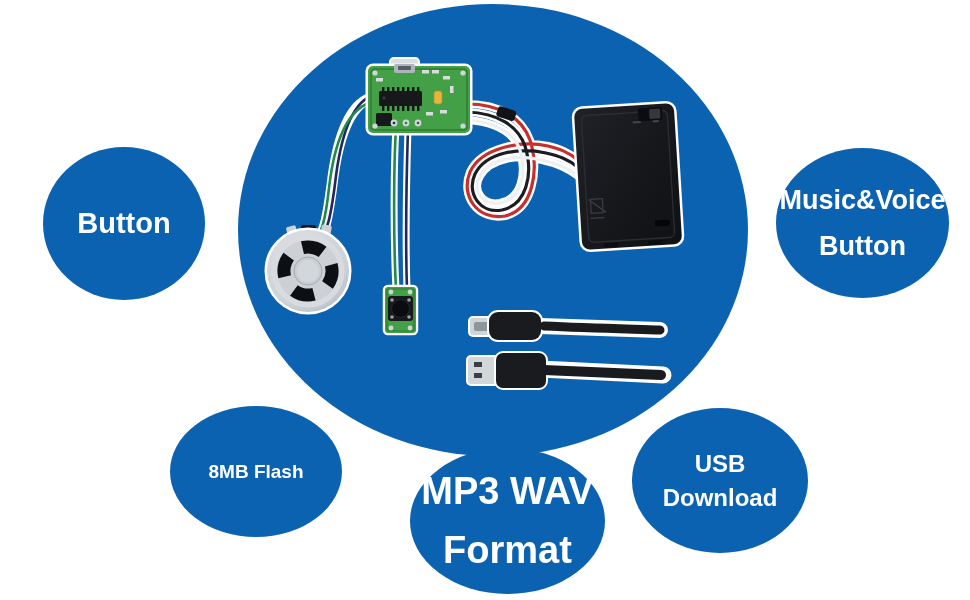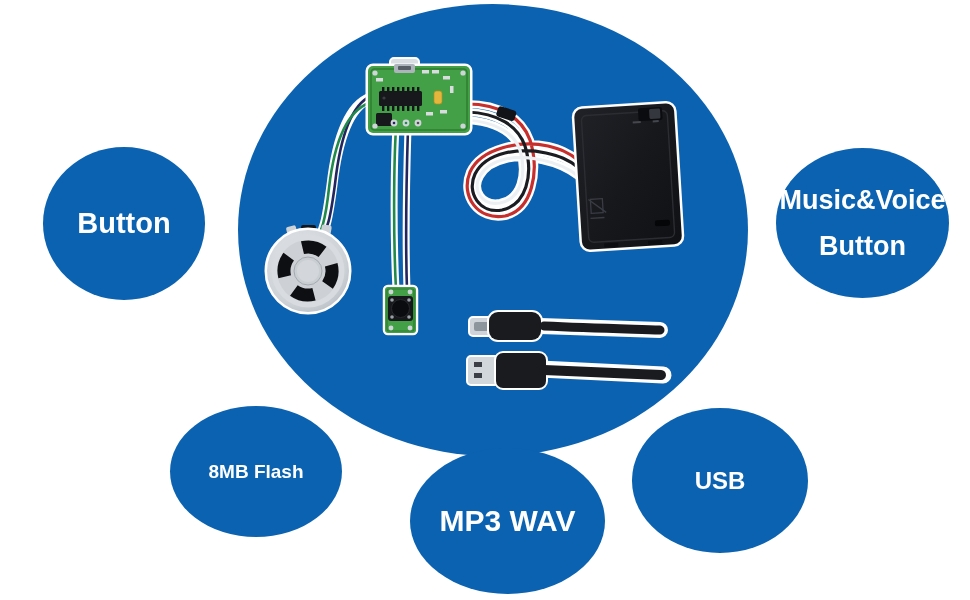--- a/index.html
+++ b/index.html
@@ -18,21 +18,21 @@
     text-align:center;
     color:#ffffff;
     font-weight:bold;
     z-index:2;
   }
   .bubble span { display:block; line-height:1.05; white-space:nowrap; }
 
   #bubble-button-control { left:43px;  top:147px; width:162px; height:153px; gap:17px; font-size:29px; }
   #bubble-music-voice    { left:757px; top:148px; width:173px; height:150px; gap:18px; font-size:27px;margin-left:19px; }
   #bubble-8mb-flash      { left:170px; top:406px; width:172px; height:131px; font-size:19px; }
-  #bubble-mp3-wav        { left:410px; top:448px; width:195px; height:146px; gap:19px; font-size:30px; }
+  #bubble-mp3-wav        { left:410px; top:448px; width:195px; height:146px; gap:19px; font-size:38px; }
   #bubble-usb-download   { left:632px; top:408px; width:176px; height:145px; gap:8px; font-size:24px; }
 </style>
 </head>
 <body>
 
 <div class="stage">
 
   <svg width="970" height="600" viewBox="0 0 970 600">
     <defs>
       <linearGradient id="batGrad" x1="0" y1="0" x2="1" y2="1">
@@ -199,19 +199,21 @@
     <span>Music&amp;Voice</span>
     <span>Button</span>
   </div>
 
   <div class="bubble" id="bubble-8mb-flash">
     <span>8MB Flash</span>
   </div>
 
   <div class="bubble" id="bubble-mp3-wav">
     <span>MP3 WAV</span>
+    <span>Format</span>
   </div>
 
   <div class="bubble" id="bubble-usb-download">
     <span>USB</span>
+    <span>Download</span>
   </div>
 
 </div>
 
 </body></html>

